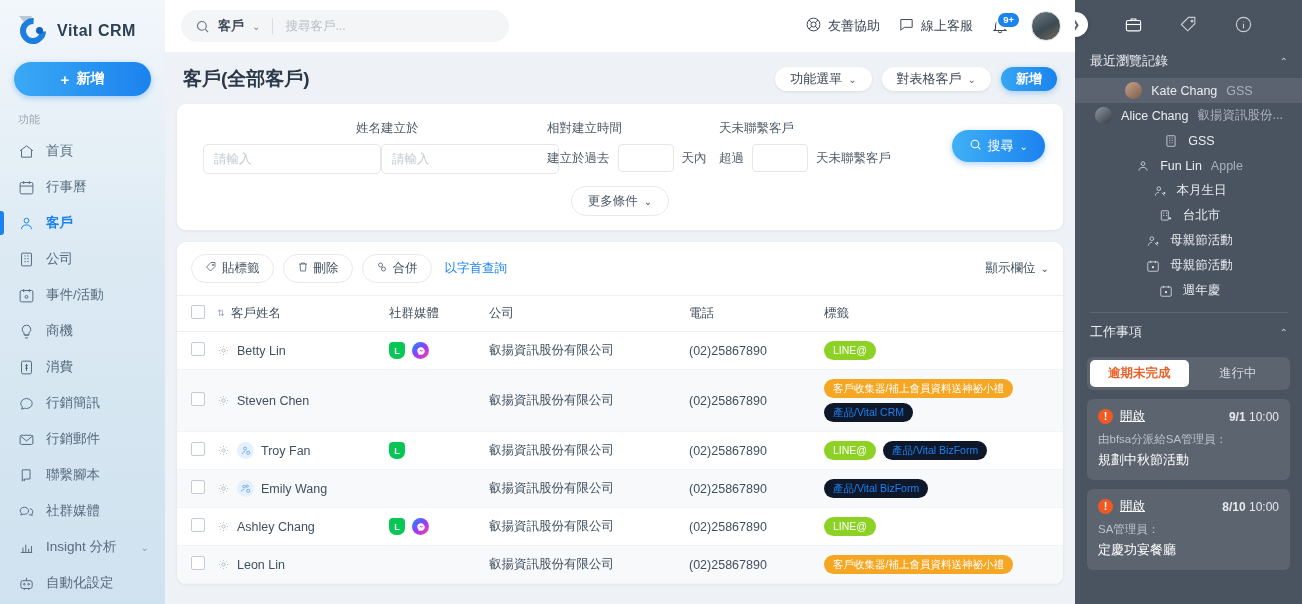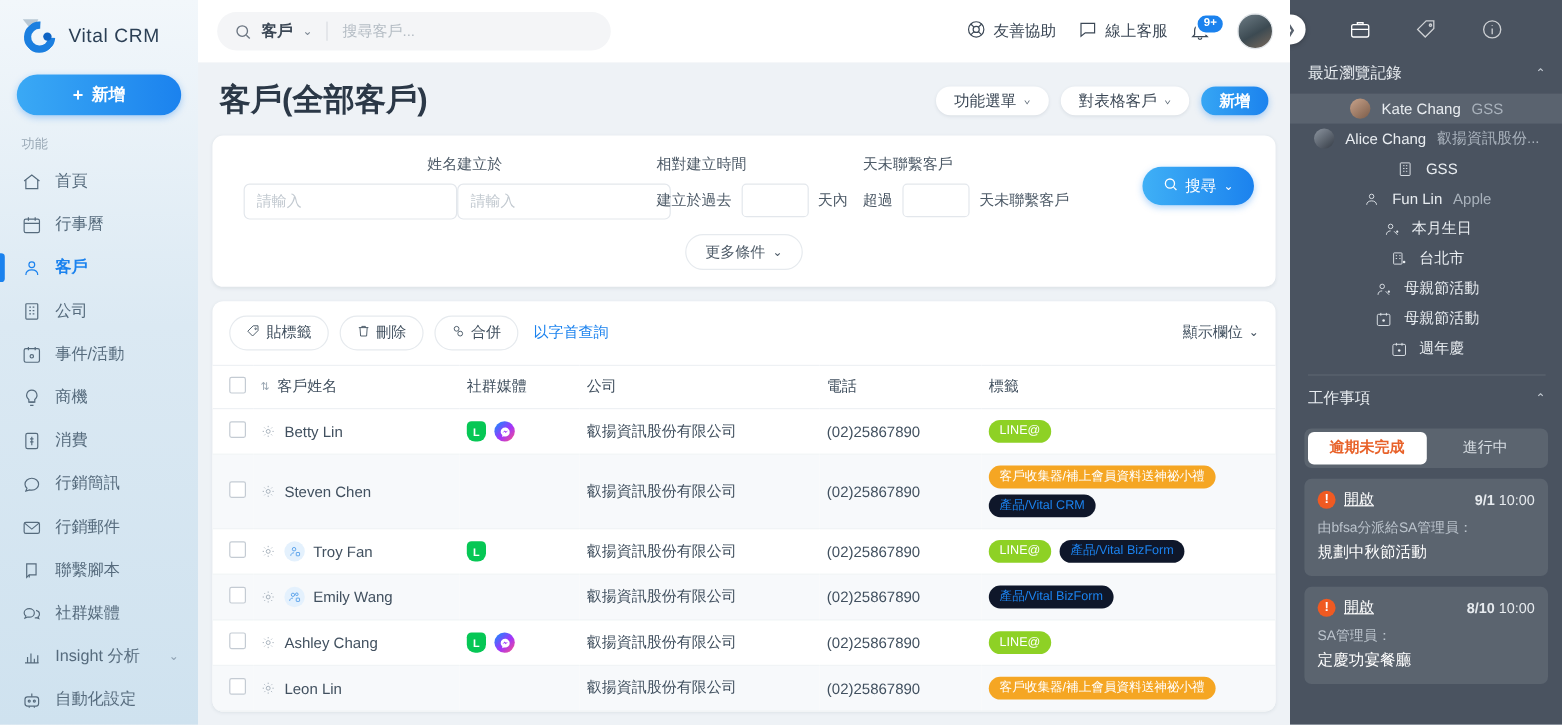--- a/index.html
+++ b/index.html
@@ -28,21 +28,21 @@
   }
   .brand-logo .dot {
     position: absolute; width: 7px; height: 7px; border-radius: 50%;
     background: #0d63c4; right: 5px; top: 11px;
   }
   .brand-logo .tail {
     position: absolute; width: 0; height: 0; left: 1px; top: 0px;
     border-left: 8px solid transparent; border-right: 5px solid transparent;
     border-top: 10px solid #b9c8d4;
   }
-  .brand-name { font-size: 16px; font-weight: normal; color: #2b3f55; letter-spacing: .5px; }
+  .brand-name { font-size: 16px; font-weight: bold; color: #2b3f55; letter-spacing: .5px; }
 
   .add-btn {
     margin: 4px 14px 14px 14px; height: 34px; border-radius: 18px;
     background: linear-gradient(90deg, #3aa9f5 0%, #1b82ee 100%);
     color: #fff; font-size: 14px; font-weight: bold;
     display: flex; align-items: center; justify-content: center; gap: 7px;
     cursor: pointer; box-shadow: 0 2px 6px rgba(27,130,238,.35);
   }
   .add-btn .plus { font-size: 15px; font-weight: bold; }
 
@@ -97,25 +97,25 @@
   }
   .avatar {
     width: 30px; height: 30px; border-radius: 50%;
     background: linear-gradient(150deg, #6d7c85 0%, #3c4a52 55%, #7a6a5c 100%);
     cursor: pointer; border: 1px solid #e2e6ea;
   }
 
   .scrollzone { flex: 1 1 auto; overflow: hidden; padding: 0 12px; }
 
   .page-head { display: flex; align-items: center; padding: 14px 6px 12px 6px; }
-  .page-title { font-size: 26px; font-weight: bold; color: #2b3847; }
+  .page-title { font-size: 19px; font-weight: bold; color: #2b3847; }
   .page-actions { margin-left: auto; display: flex; align-items: center; gap: 10px; }
   .pill-btn {
     height: 24px; border-radius: 16px; background: #fff; border: none;
-    padding: 0 15px; font-size: 13px; color: #3c4856; font-family: Liberation Mono, monospace;
+    padding: 0 15px; font-size: 13px; color: #3c4856; font-family: Liberation Serif, serif;
     display: flex; align-items: center; gap: 6px; cursor: pointer;
     box-shadow: 0 1px 3px rgba(40,60,80,.10);
   }
   .pill-btn .cv { font-size: 10px; color: #5b6875; }
   .pill-btn.primary {
     background: linear-gradient(90deg, #36a6f4 0%, #1b82ee 100%);
     color: #fff; font-weight: bold; box-shadow: 0 2px 6px rgba(27,130,238,.35);
   }
 
   .filter-card { background: #fff; border-radius: 9px; padding: 16px 18px 12px 18px; box-shadow: 0 1px 3px rgba(40,60,80,.08); }

